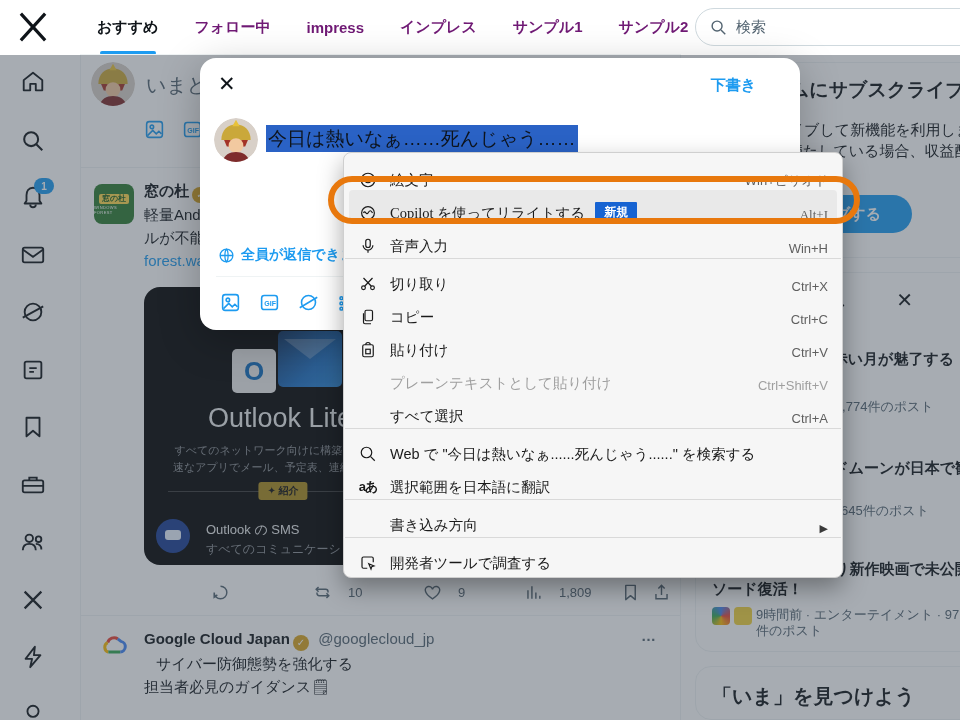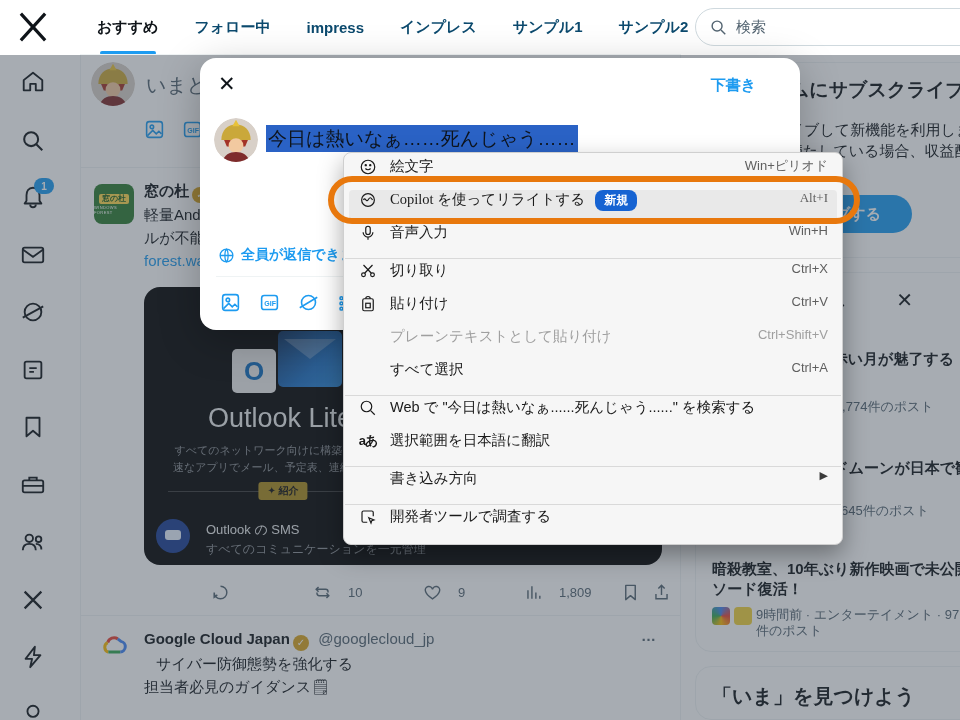--- a/index.html
+++ b/index.html
@@ -5,21 +5,21 @@
   html,body{margin:0;padding:0;}
   body{width:960px;height:720px;overflow:hidden;background:#fff;
        font-family:"Liberation Sans","DejaVu Sans",sans-serif;color:#0f1419;}
   .abs{position:absolute;}
   #app{position:relative;width:960px;height:720px;overflow:hidden;}
 
   
   #header{position:absolute;top:0;left:0;width:778px;height:55px;background:#fff;z-index:10;}
   #xlogo{position:absolute;left:16px;top:10px;width:34px;height:34px;}
   #tabs{position:absolute;left:97px;top:0;height:55px;display:flex;gap:36px;align-items:center;}
-  .tab{font-size:15px;font-weight:700;color:#0c4a6e;position:relative;height:55px;display:flex;align-items:center;cursor:pointer;white-space:nowrap;}
+  .tab{font-size:15px;font-weight:700;color:#701a75;position:relative;height:55px;display:flex;align-items:center;cursor:pointer;white-space:nowrap;}
   .tab.active{color:#0f1419;}
   .tab.active .underline{position:absolute;bottom:0;left:50%;transform:translateX(-50%);width:56px;height:4px;border-radius:2px;background:#1d9bf0;}
   #searchpill{position:absolute;left:695px;top:8px;width:330px;height:38px;border:1px solid #cfd9de;border-radius:19px;background:#fff;display:flex;align-items:center;padding-left:14px;box-sizing:border-box;gap:9px;}
   #searchpill .ph{font-size:15px;color:#536471;}
   #hdr-border{position:absolute;left:80px;top:54px;width:601px;height:1px;background:#eff3f4;}
 
   
   #rail{position:absolute;left:0;top:0;width:80px;height:720px;background:#fff;}
   .rail-ic{position:absolute;left:20px;width:26px;height:26px;color:#0f1419;}
   .badge1{position:absolute;left:14px;top:-6px;background:#1d9bf0;color:#fff;font-size:10px;font-weight:700;
@@ -81,27 +81,27 @@
   #m-text{position:absolute;left:66px;top:68px;font-size:19px;}
   #m-text .sel{background:#2a62c5;color:#0e141c;padding:3px 2px;}
   #m-reply{position:absolute;left:18px;top:188px;display:flex;align-items:center;gap:6px;color:#1d9bf0;font-size:14px;font-weight:700;cursor:pointer;white-space:nowrap;}
   #m-div{position:absolute;left:16px;top:218px;width:568px;height:1px;background:#eff3f4;}
   #m-tools{position:absolute;left:20px;top:234px;display:flex;gap:18px;color:#1d9bf0;}
   .mtool{width:21px;height:21px;cursor:pointer;}
 
   
   #cmenu{position:absolute;left:343px;top:152px;width:500px;z-index:70;background:#f6f6f6;border:1px solid #cfcfcf;
          border-radius:8px;box-shadow:0 10px 24px rgba(0,0,0,.35);padding:4px 0;box-sizing:border-box;}
-  .mi{height:33px;display:flex;align-items:flex-start;padding:0 14px;gap:0;cursor:pointer;}
+  .mi{height:33px;display:flex;align-items:flex-end;padding:0 14px;gap:0;cursor:pointer;}
   .mi .ic{width:20px;height:20px;margin-right:12px;color:#1a1a1a;flex:0 0 20px;display:flex;align-items:center;justify-content:center;}
   .mi .lb{font-size:14.5px;color:#1a1a1a;white-space:nowrap;}
   .mi .sc{margin-left:auto;font-size:13px;color:#5f5f5f;white-space:nowrap;}
   .mi.hl{background:#e9e9e9;border-radius:4px;margin:0 5px;padding:0 9px;font-family:Liberation Serif, serif;}
   .mi.dis .lb,.mi.dis .sc{color:#9f9f9f;}
-  .newbadge{margin-left:10px;background:#1663d2;color:#fff;font-size:12px;font-weight:700;padding:2px 9px;border-radius:8px;}
+  .newbadge{margin-left:10px;background:#1663d2;color:#fff;font-size:12px;font-weight:700;padding:2px 9px;border-radius:1px;}
   .msep{height:1px;background:#d9d9d9;margin:2px 1px;}
   .subarrow{margin-left:auto;font-size:11px;color:#3a3a3a;}
   .aa{font-size:13px;font-weight:600;letter-spacing:-1px;}
 
   
   #anno{position:absolute;left:328px;top:176px;width:532px;height:48px;border:6px solid #e8780d;border-radius:26px;z-index:80;box-sizing:border-box;pointer-events:none;}
 
   svg{display:block;}
   .nowrap{white-space:nowrap;}
 </style>
@@ -428,20 +428,30 @@
             <circle cx="18" cy="17" r="2.5"></circle>
             <path d="M7.5 15 18 4M16.5 15 6 4"></path>
           </svg>
         </span>
       <span class="lb">切り取り</span>
       <span class="sc">Ctrl+X</span>
     </div>
     <div class="mi">
       <span class="ic">
           <svg width="18" height="18" viewBox="0 0 24 24" fill="none" stroke="currentColor" stroke-width="1.6">
+            <rect x="8" y="3" width="10" height="14" rx="2"></rect>
+            <path d="M6 7v12a2 2 0 0 0 2 2h8"></path>
+          </svg>
+        </span>
+      <span class="lb">コピー</span>
+      <span class="sc">Ctrl+C</span>
+    </div>
+    <div class="mi">
+      <span class="ic">
+          <svg width="18" height="18" viewBox="0 0 24 24" fill="none" stroke="currentColor" stroke-width="1.6">
             <rect x="5" y="5" width="14" height="16" rx="2"></rect>
             <path d="M9 5a3 3 0 0 1 6 0"></path>
             <rect x="9" y="11" width="6" height="6"></rect>
           </svg>
         </span>
       <span class="lb">貼り付け</span>
       <span class="sc">Ctrl+V</span>
     </div>
     <div class="mi dis">
       <span class="ic"></span>

